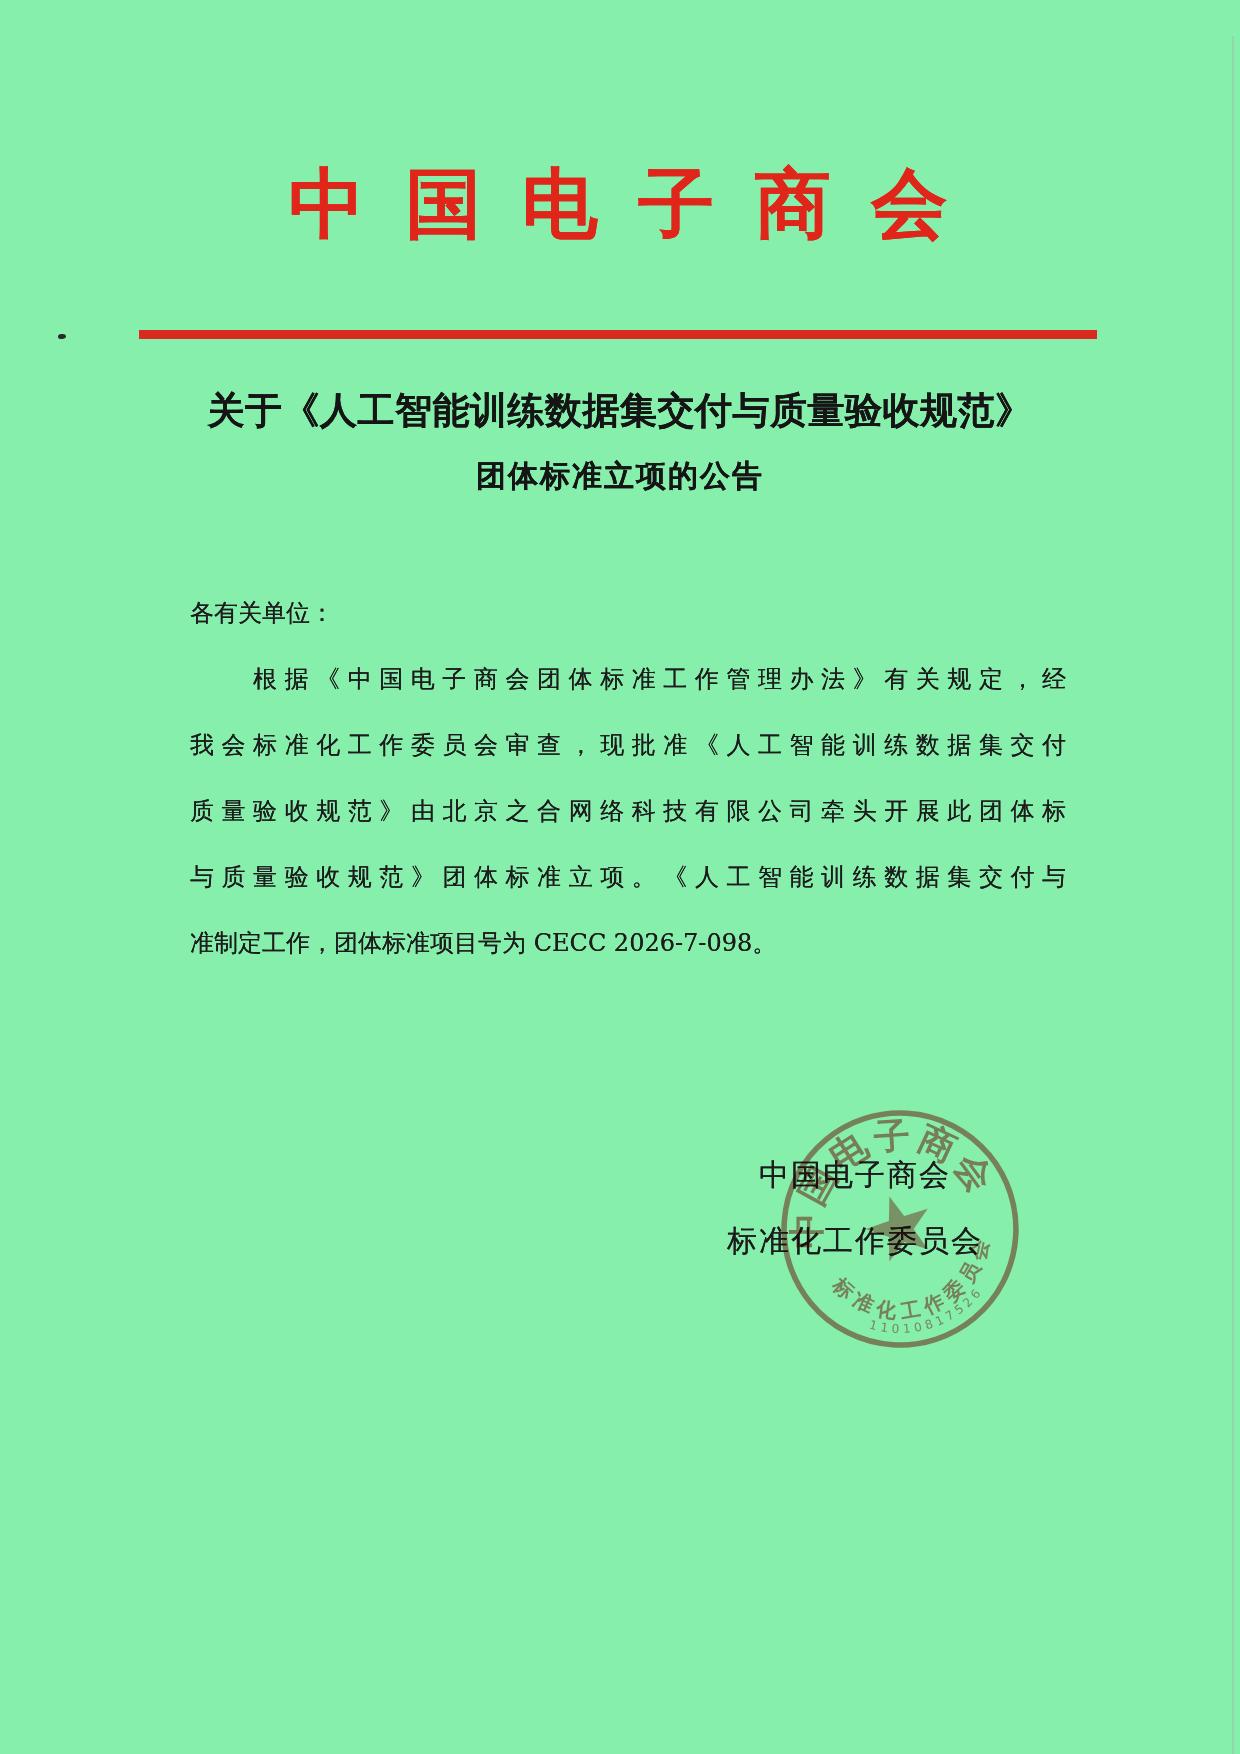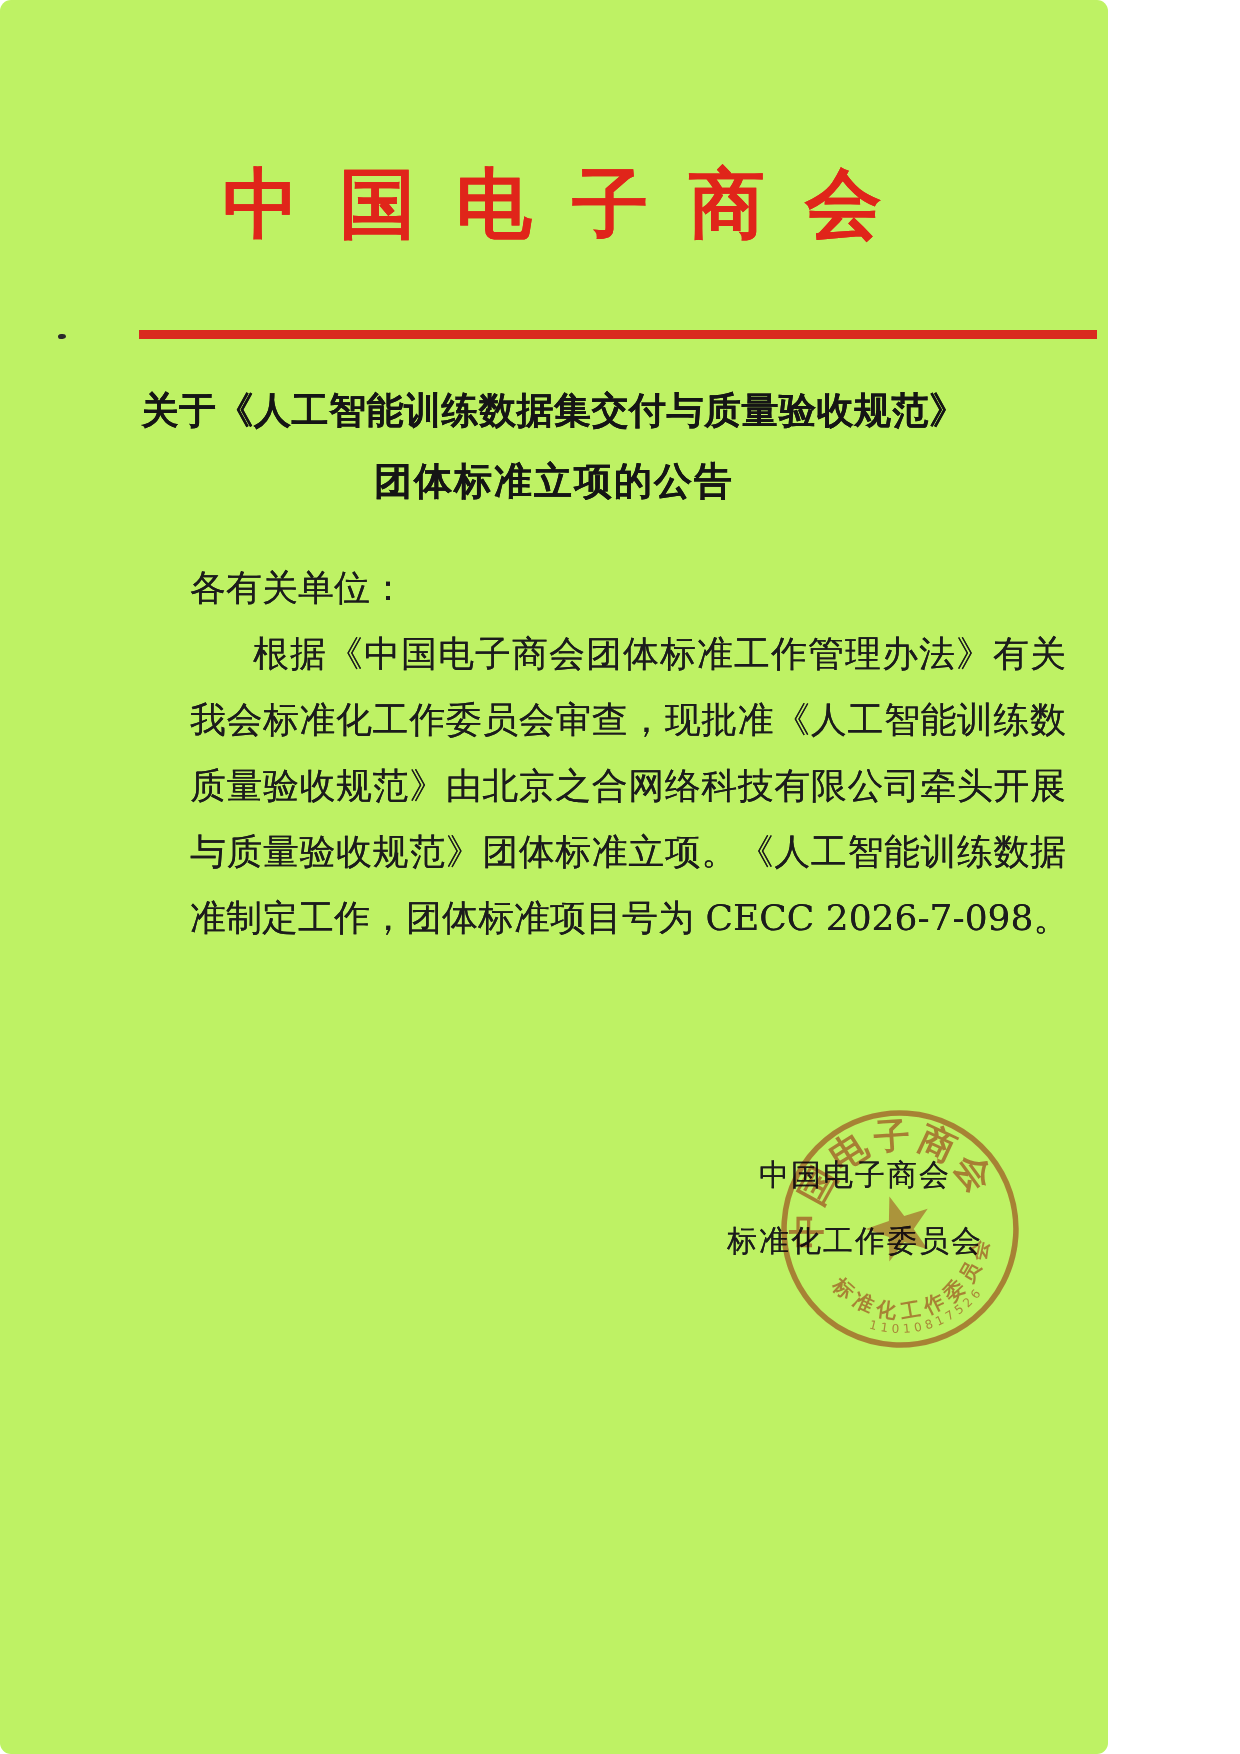--- a/index.html
+++ b/index.html
@@ -1,45 +1,44 @@
 <!DOCTYPE html>
 <html><head>
 <meta charset="utf-8">
 <style>
   html,body{margin:0;padding:0;background:#ffffff;}
   .page{
     position:relative;
-    width:1108px;height:1754px;
-    background:#bef264;
+    width:1240px;height:1754px;
+    background:#86efac;
     overflow:hidden;
     font-family:"DejaVu Serif","Liberation Serif",serif;
     color:#1f1f1f;
-    border-radius:11px;
   }
   
   .speck{position:absolute;left:58px;top:334px;width:8px;height:5px;background:#2a2a2a;border-radius:45% 55% 50% 50%;transform:rotate(-8deg);}
   .edge-line{position:absolute;left:1232px;top:36px;width:2px;height:1718px;background:rgba(165,165,165,.32);}
   
   .letterhead{
     position:absolute;left:0;top:160px;width:100%;
     text-align:center;
     font-size:76px;font-weight:bold;line-height:88px;
     color:#e0251a;
     letter-spacing:4px;word-spacing:6px;
     text-shadow:0 0 .6px #e0251a;
   }
   .red-rule{position:absolute;left:139px;top:330px;width:958px;height:9px;background:#d92a1f;}
   
   .doc-title{position:absolute;left:0;width:100%;text-align:center;font-weight:bold;color:#151515;letter-spacing:.5px;text-shadow:0 0 .5px #111;}
   .doc-title.l1{top:386px;font-size:37px;}
-  .doc-title.l2{top:456px;font-size:38px;letter-spacing:2px;}
+  .doc-title.l2{top:456px;font-size:30px;letter-spacing:2px;}
   
   .body-block{
-    position:absolute;left:190px;top:555px;width:876px;
-    font-size:36px;line-height:66px;
+    position:absolute;left:190px;top:580px;width:876px;
+    font-size:24px;line-height:66px;
     color:#1c1c1c;
     text-shadow:0 0 .4px #222;
   }
   .body-line{height:66px;white-space:nowrap;}
   .jl{text-align:justify;text-align-last:justify;white-space:normal;overflow:hidden;}
   .indent{text-indent:63px;}
   .last-line{text-align:left;}
   
   .sig-block{
     position:absolute;left:620px;top:1142px;width:470px;

